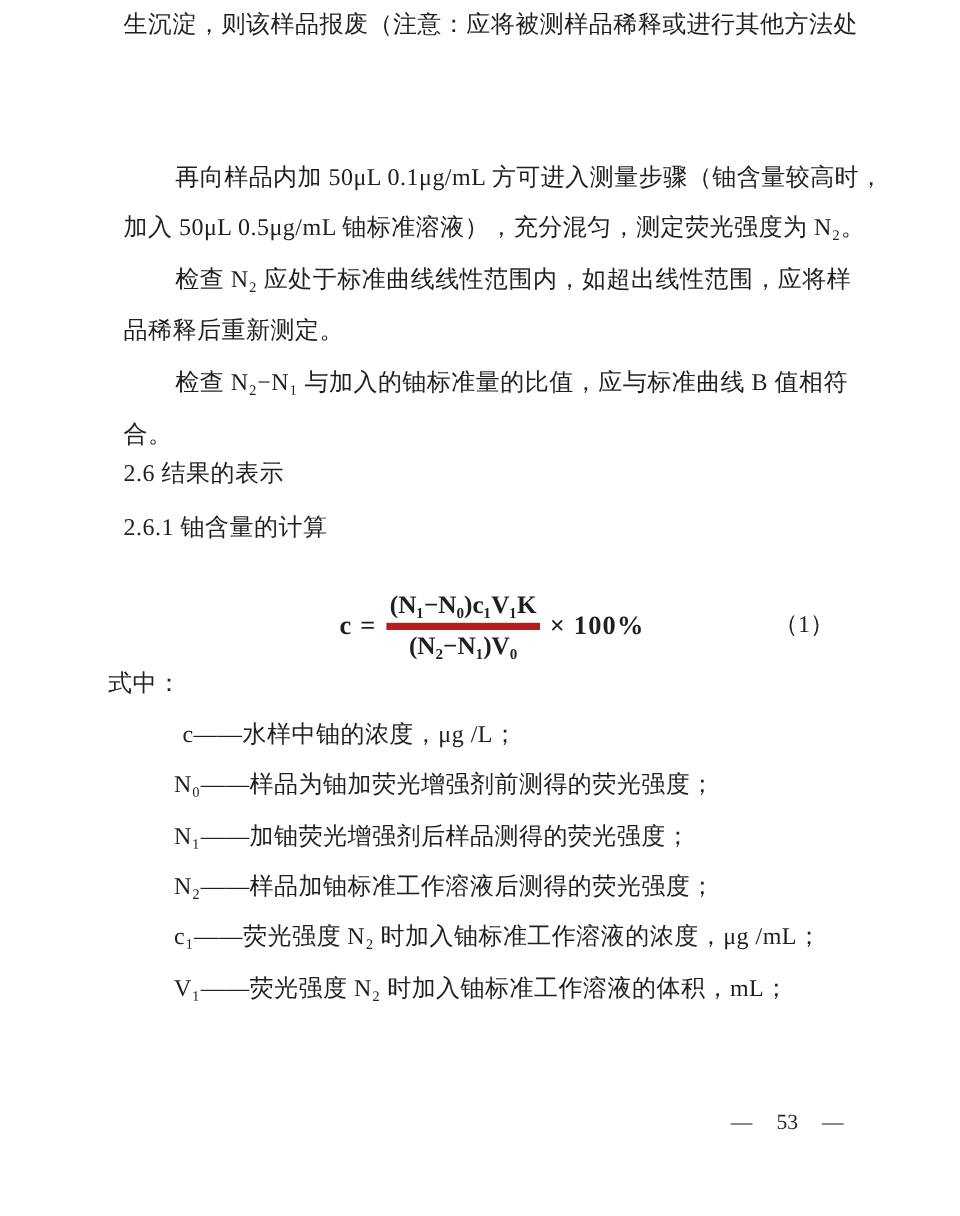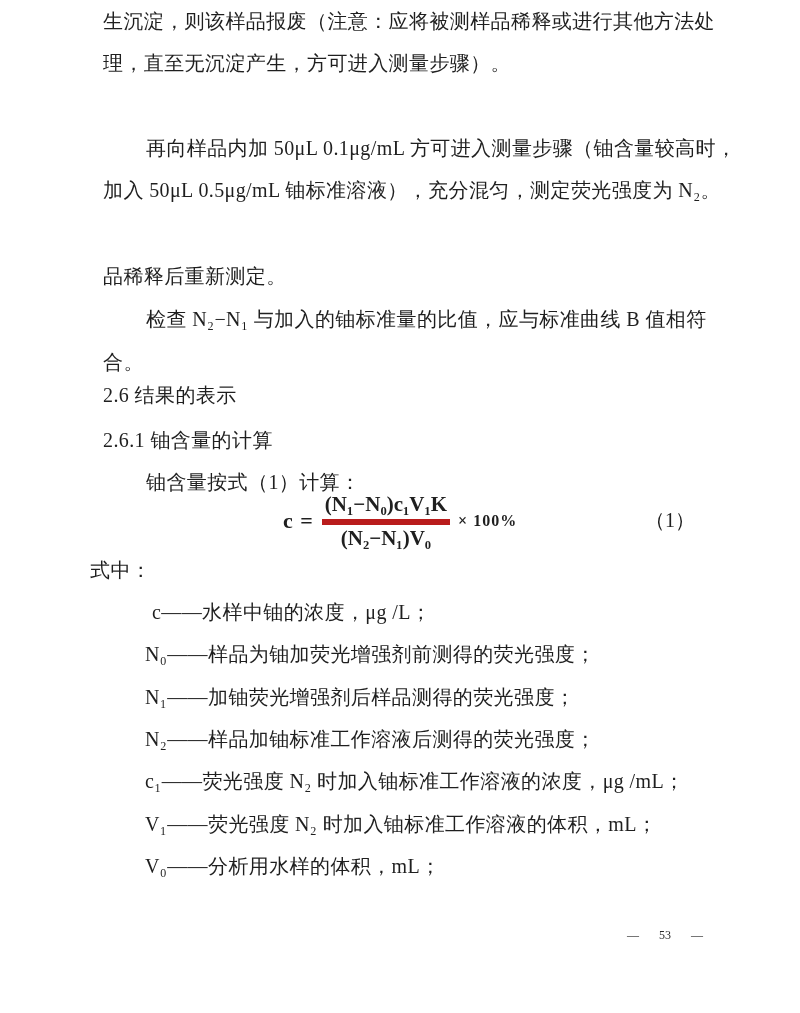--- a/index.html
+++ b/index.html
@@ -66,76 +66,74 @@
     text-align: center;
     margin-left: 8px;
     font-size: 21px;
     line-height: 1.25;
     vertical-align: middle;
   }
   .frac .num { display: block; padding: 0 3px 1px 3px; }
   .frac .den { display: block; border-top: 6px solid #b91c1c; padding: 0 3px 0 3px; }
   .f-suffix {
     margin-left: 8px;
-    font-size: 16px;
+    font-size: 22px;
     letter-spacing: 1px;
   }
   .f-number {
     position: absolute;
     right: 15px;
     top: 12px;
     font-size: 20px;
     font-weight: normal;
   }
   .footer {
     position: absolute;
     top: 920px;
     left: 103px;
     width: 600px;
     height: 30px;
     text-align: right;
-    font-size: 12px;
+    font-size: 18px;
     line-height: 30px;
     color: #2a2a2a;
   }
   .footer .dash { letter-spacing: 0; }
   .footer .pagenum { margin: 0 20px; }
 </style>
 </head>
 <body>
 
 <div class="page">
 
   <div class="line l1">生沉淀，则该样品报废（注意：应将被测样品稀释或进行其他方法处</div>
-  <div class="line l2">理，直至无沉淀产生，方可进入测量步骤）。</div>
   <div class="line l4">再向样品内加 50μL 0.1μg/mL 方可进入测量步骤（铀含量较高时，</div>
   <div class="line l5">加入 50μL 0.5μg/mL 铀标准溶液），充分混匀，测定荧光强度为 N₂。</div>
+  <div class="line l6">检查 N₂ 应处于标准曲线线性范围内，如超出线性范围，应将样</div>
   <div class="line l7">品稀释后重新测定。</div>
   <div class="line l8">检查 N₂−N₁ 与加入的铀标准量的比值，应与标准曲线 B 值相符</div>
   <div class="line l9">合。</div>
   <div class="line l10">2.6 结果的表示</div>
   <div class="line l11">2.6.1 铀含量的计算</div>
-  <div class="line l12">铀含量按式（1）计算：</div>
 
   <div class="formula-row">
     <span class="f-lhs">c =</span>
     <span class="frac">
       <span class="num">(N₁−N₀)c₁V₁K</span>
       <span class="den">(N₂−N₁)V₀</span>
     </span>
     <span class="f-suffix">× 100%</span>
     <span class="f-number">（1）</span>
   </div>
 
   <div class="line l13">式中：</div>
   <div class="line l14">c——水样中铀的浓度，μg /L；</div>
   <div class="line l15">N₀——样品为铀加荧光增强剂前测得的荧光强度；</div>
   <div class="line l16">N₁——加铀荧光增强剂后样品测得的荧光强度；</div>
   <div class="line l17">N₂——样品加铀标准工作溶液后测得的荧光强度；</div>
   <div class="line l18">c₁——荧光强度 N₂ 时加入铀标准工作溶液的浓度，μg /mL；</div>
   <div class="line l19">V₁——荧光强度 N₂ 时加入铀标准工作溶液的体积，mL；</div>
-  <div class="line l20">V₀——分析用水样的体积，mL；</div>
 
   <div class="footer">
     <span class="dash">—</span><span class="pagenum">53</span><span class="dash">—</span>
   </div>
 
 </div>
 
 </body></html>

